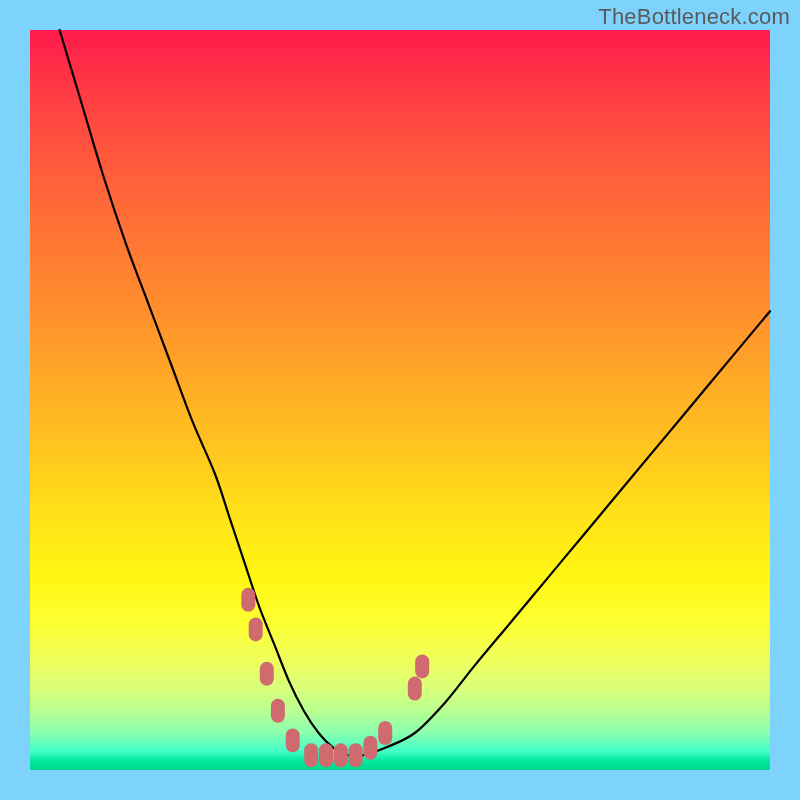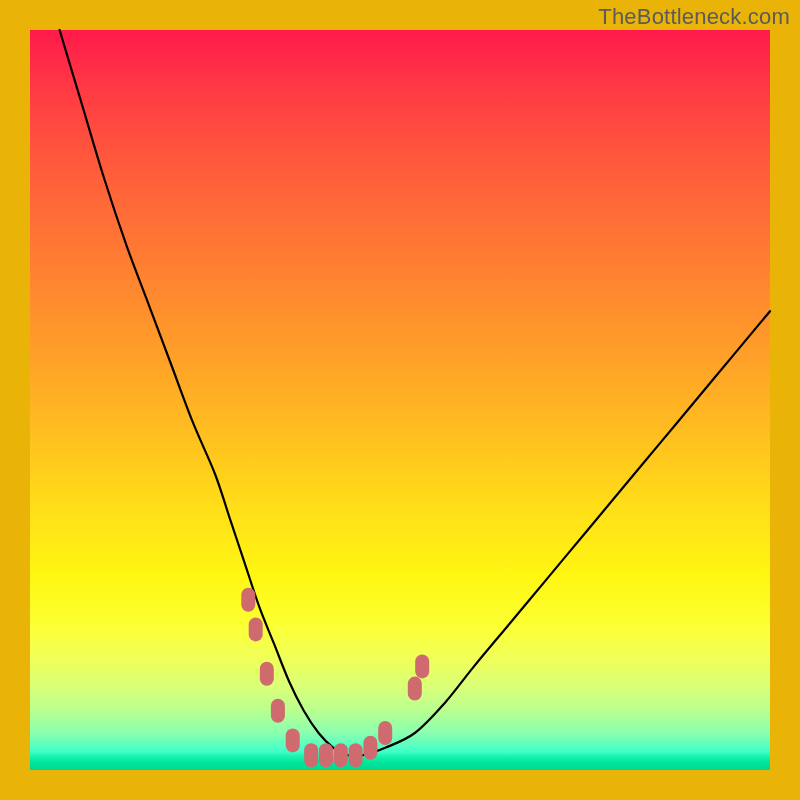--- a/index.html
+++ b/index.html
@@ -8,21 +8,21 @@
     width: 800px;
     height: 800px;
     background: #000;
     font-family: Arial, Helvetica, sans-serif;
     overflow: hidden;
   }
   .frame {
     position: relative;
     width: 800px;
     height: 800px;
-    background: #eab308;
+    background: #7dd3fc;
   }
   .watermark {
     position: absolute;
     top: 4px;
     right: 10px;
     color: #5b5b5b;
     font-size: 22px;
     font-weight: 500;
     letter-spacing: 0.2px;
     z-index: 20;

